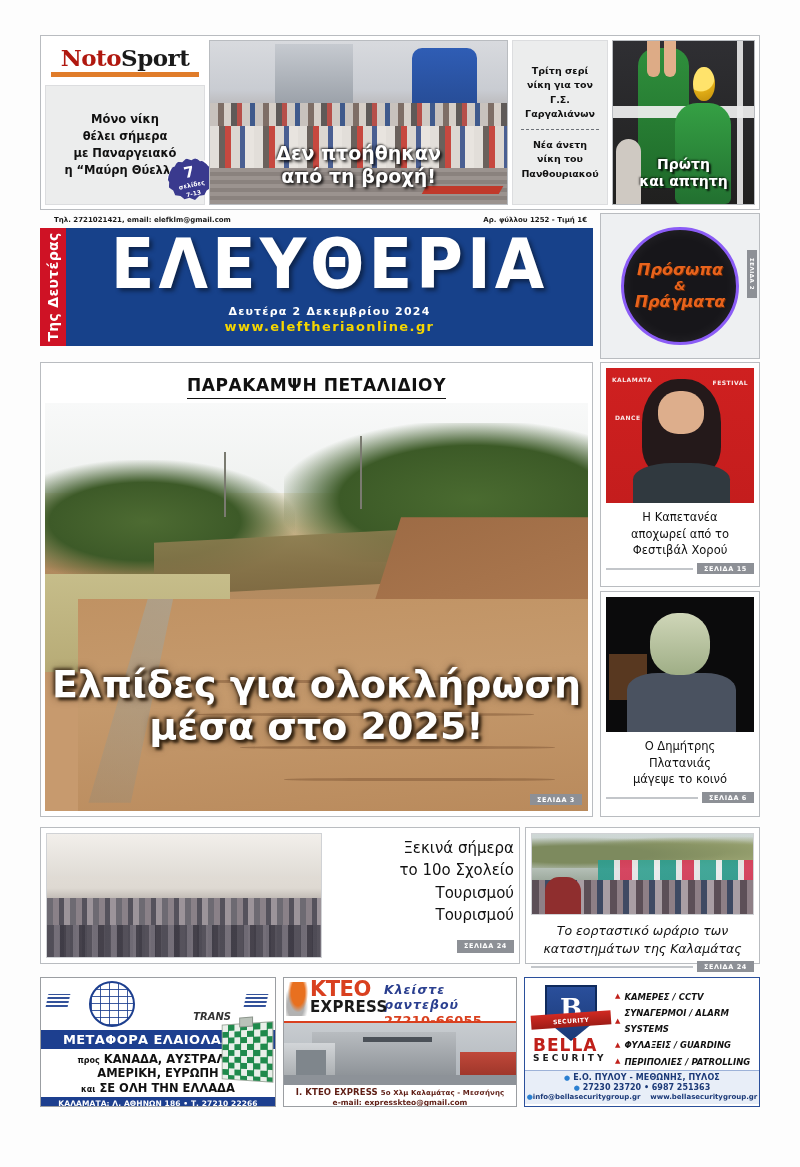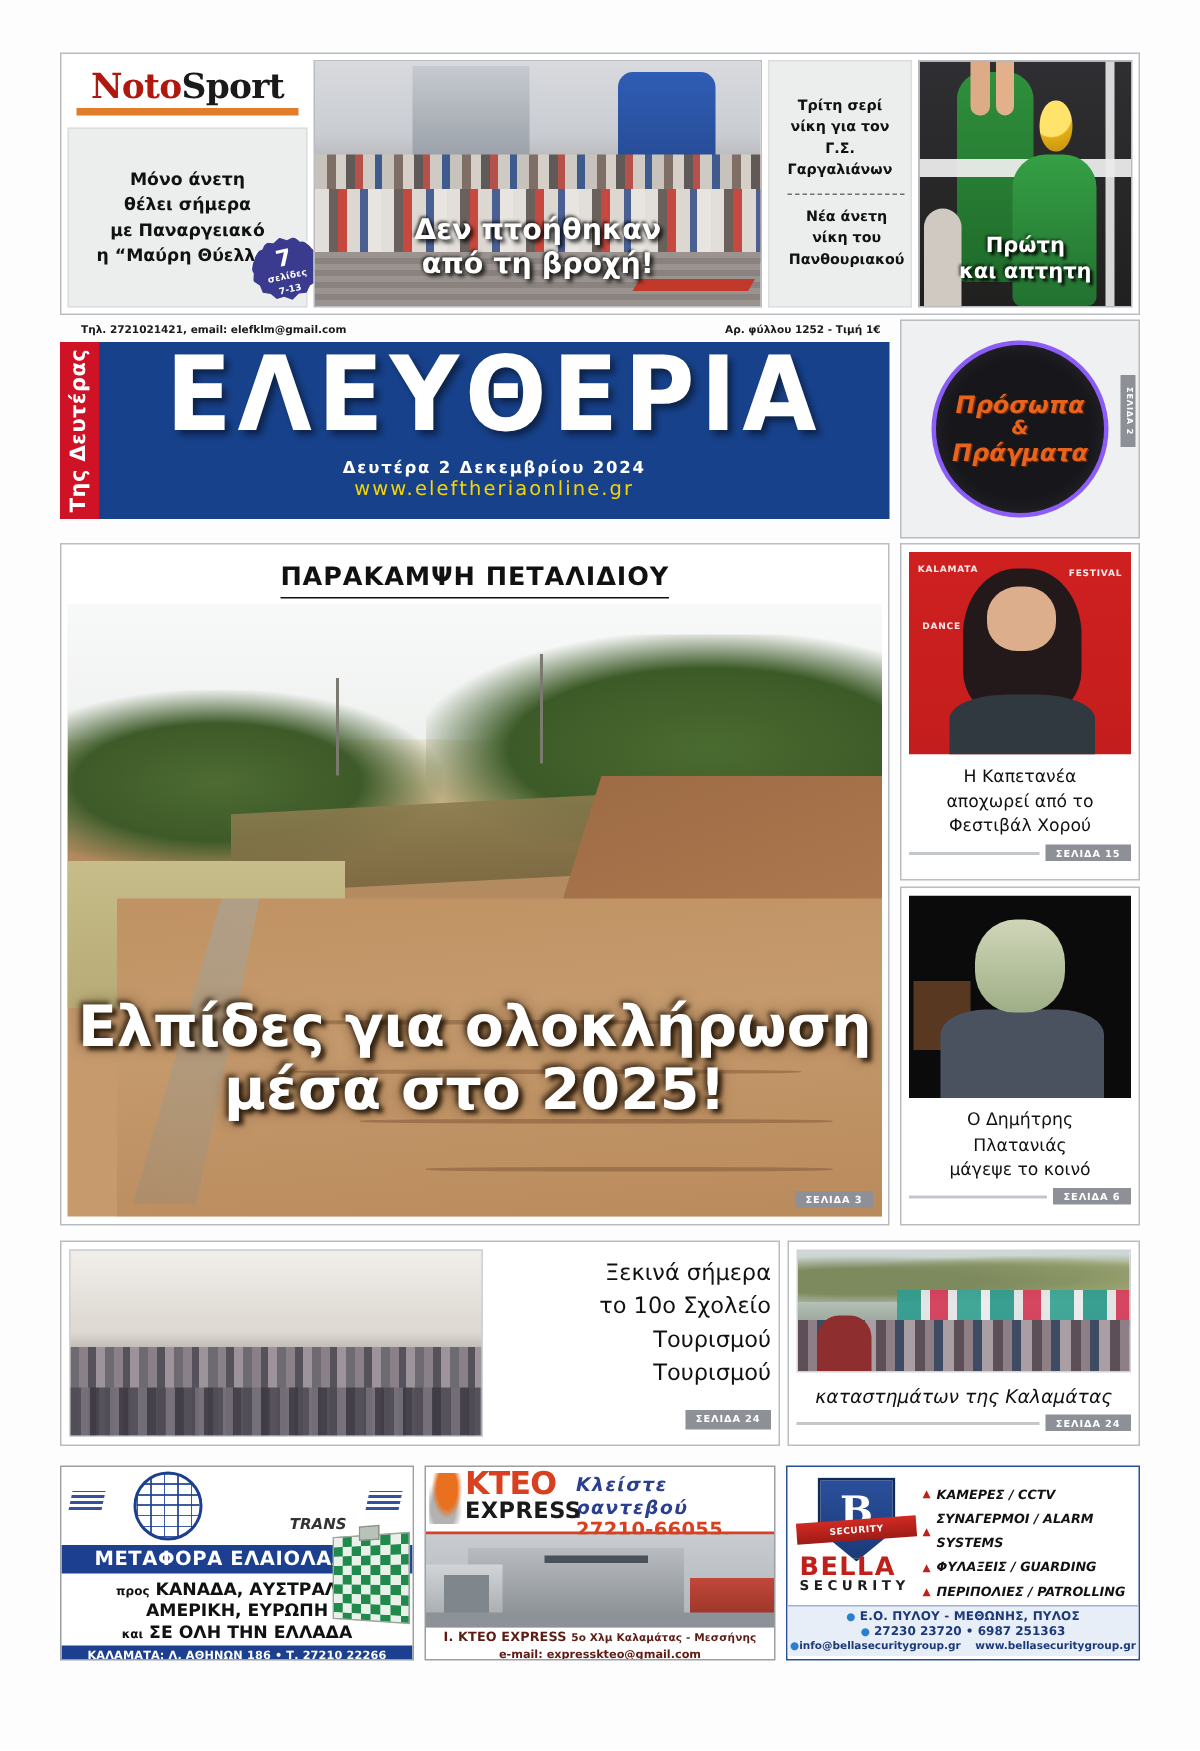--- a/index.html
+++ b/index.html
@@ -79,21 +79,21 @@
   .pb-num { font-size: 15px; font-weight: bold; line-height: 1; }
   .pb-txt { font-size: 6px; font-weight: bold; letter-spacing: .2px; }
   .pb-sub { font-size: 6px; font-weight: bold; }
 
   .run-photo { flex: 1; position: relative; overflow: hidden; }
   .vb-col { width: 243px; flex: 0 0 243px; display: flex; gap: 4px; }
   .vb-text {
     width: 96px; flex: 0 0 96px;
     background: #eceded; border: 1px solid #dcdddf;
     display: flex; flex-direction: column;
-    align-items: flex-end; justify-content: center;
+    align-items: center; justify-content: center;
     padding: 4px;
   }
   .vb-text .t1, .vb-text .t2 {
     font-size: 9.5px; font-weight: bold; text-align: center;
     line-height: 1.5; color: #111;
   }
   .vb-dash {
     width: 78px; border-top: 1px dashed #6d7278;
     margin: 8px 0;
   }
@@ -139,21 +139,21 @@
     font-size: 64px; line-height: 1;
     letter-spacing: 4px;
     text-shadow: 3px 3px 4px rgba(0,0,0,.45);
     transform: scaleY(1.08);
   }
   .mast-date {
     color: #fff; font-weight: bold; font-size: 11px;
     letter-spacing: 1.2px; margin-top: 9px;
   }
   .mast-url {
-    color: #f5d600; font-weight: normal; font-size: 13px;
+    color: #f5d600; font-weight: bold; font-size: 13px;
     letter-spacing: 1.4px; margin-top: 1px;
   }
 
   
   .prosopa {
     position: absolute; left: 600px; top: 213px;
     width: 160px; height: 146px;
     border: 1px solid #b9bcc0;
     background: #eef0f2;
     display: flex; align-items: center; justify-content: center;
@@ -587,21 +587,21 @@
 <body>
 
 <div class="page">
 
   <div class="sports-strip">
 
     <div class="notosport">
       <div class="ns-logo"><span>Noto</span><span class="nsblack">Sport</span></div>
       <div class="ns-rule"></div>
       <div class="ns-panel">
-        <span>Μόνο άνετη</span>
+        <span>Μόνο νίκη</span>
         <span>θέλει σήμερα</span>
         <span>με Παναργειακό</span>
         <span>η “Μαύρη Θύελλα”</span>
         <div class="pages-badge">
           <div class="pb-num">7</div>
           <div class="pb-txt">σελίδες</div>
           <div class="pb-sub">7-13</div>
         </div>
       </div>
     </div>
@@ -768,20 +768,21 @@
 
   <div class="xmas">
     <div class="xphoto">
       <div class="x-sky"></div>
       <div class="x-trees"></div>
       <div class="x-stalls"></div>
       <div class="x-crowd"></div>
       <div class="x-red"></div>
     </div>
     <div class="xtext">
+      <div>Το εορταστικό ωράριο των</div>
       <div>καταστημάτων της Καλαμάτας</div>
     </div>
     <div class="xbadge-row">
       <div class="sc-rule"></div>
       <span class="pagebadge">ΣΕΛΙΔΑ 24</span>
     </div>
   </div>
 
   <div class="ad" id="ad-spourgitis">
     <div class="sp-top">

